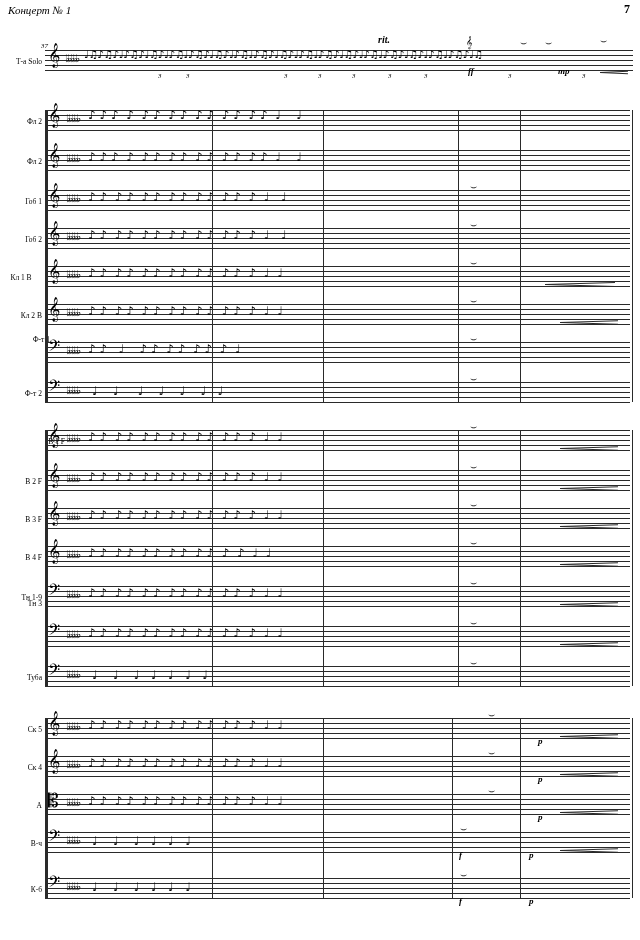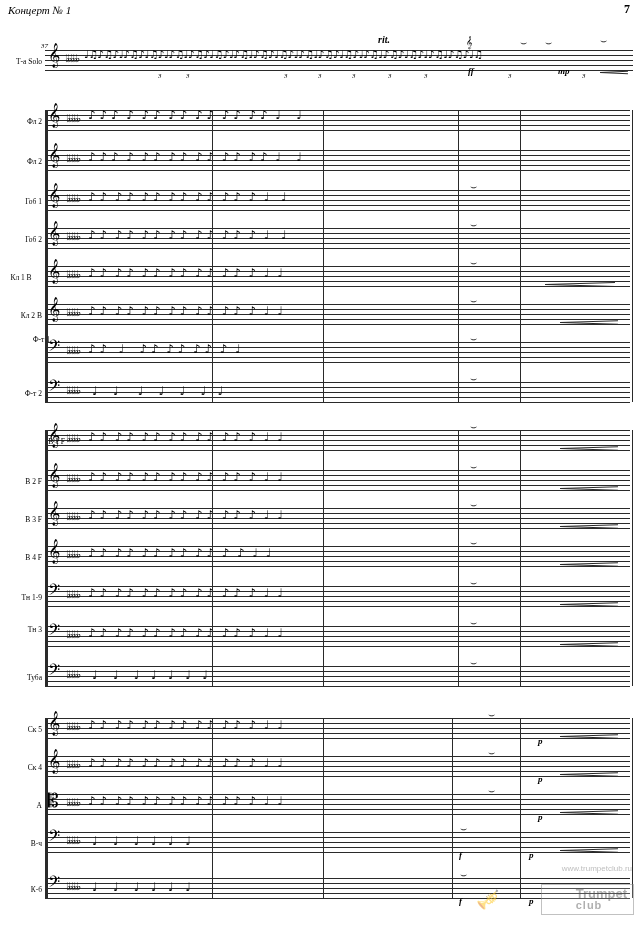--- a/index.html
+++ b/index.html
@@ -446,21 +446,21 @@
       <div class="hp2" style="transform: rotate(-1.8deg);"></div>
     </div>
 
     <div class="staff" style="top:626px;">
       <div class="ln"></div>
         <div class="ln"></div>
         <div class="ln"></div>
         <div class="ln"></div>
         <div class="ln"></div>
     </div>
-    <div class="inst-label" style="left:0px; top:625px;">Тн 3</div>
+    <div class="inst-label" style="left:0px; top:599px;">Тн 3</div>
     <div class="clef bass" style="left:48px; top:622px;">𝄢</div>
     <div class="keysig" style="left:66px; top:628px;">♭♭♭♭♭</div>
     <div class="notes" style="left:88px; top:626px;">♪ ♪&nbsp; ♪ ♪&nbsp; ♪ ♪&nbsp; ♪ ♪&nbsp; ♪ ♪&nbsp; ♪ ♪&nbsp;&nbsp;♪&nbsp;&nbsp;♩&nbsp;&nbsp;♩</div>
     <div class="fermata" style="left:470px; top:616px;">⌣</div>
     <div class="hairpin" style="left:560px; top:644px; width:58px;">
       <div class="hp1" style="transform: rotate(1.8deg);"></div>
       <div class="hp2" style="transform: rotate(-1.8deg);"></div>
     </div>
 
     <div class="staff" style="top:666px;">
@@ -575,22 +575,14 @@
     <div class="dyn" style="left:529px; top:896px;">p</div>
 
     <div class="group-brace" style="left:45px; top:718px; height:180px;"></div>
     <div class="barline" style="left:212px; top:718px; height:180px;"></div>
     <div class="barline" style="left:323px; top:718px; height:180px;"></div>
     <div class="barline" style="left:452px; top:718px; height:180px;"></div>
     <div class="barline" style="left:520px; top:718px; height:180px;"></div>
     <div class="barline" style="left:632px; top:718px; height:180px;"></div>
   </div>
 
-  <div class="watermark">
-    <div class="wm-url">www.trumpetclub.ru</div>
-    <div class="wm-logo">🎺</div>
-    <div class="wm-box">
-      <span>Trumpet</span>
-      <span class="sub">club</span>
-    </div>
-  </div>
 
 </div>
 
 </body></html>

